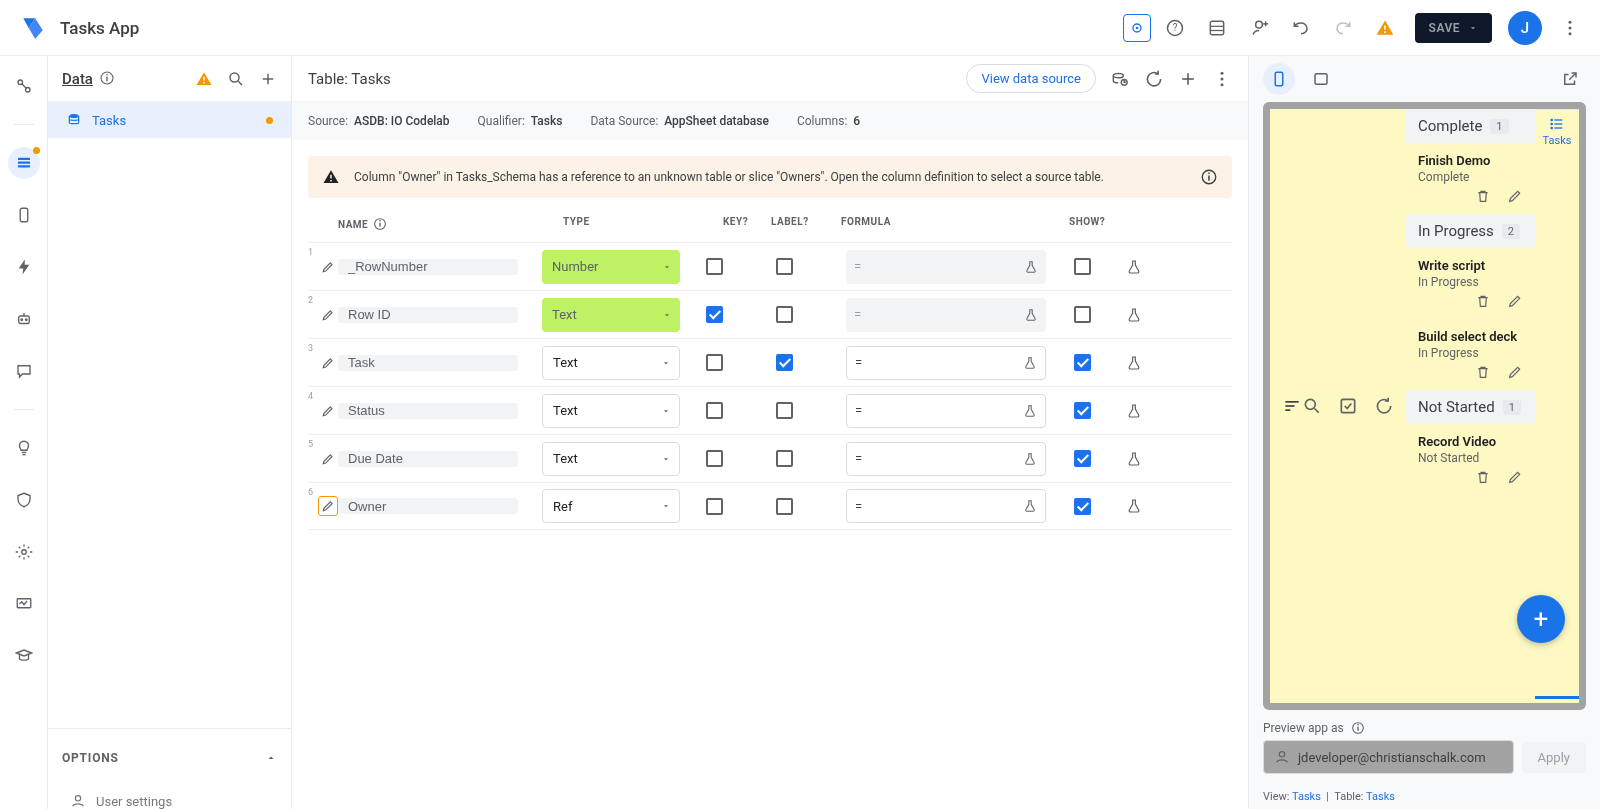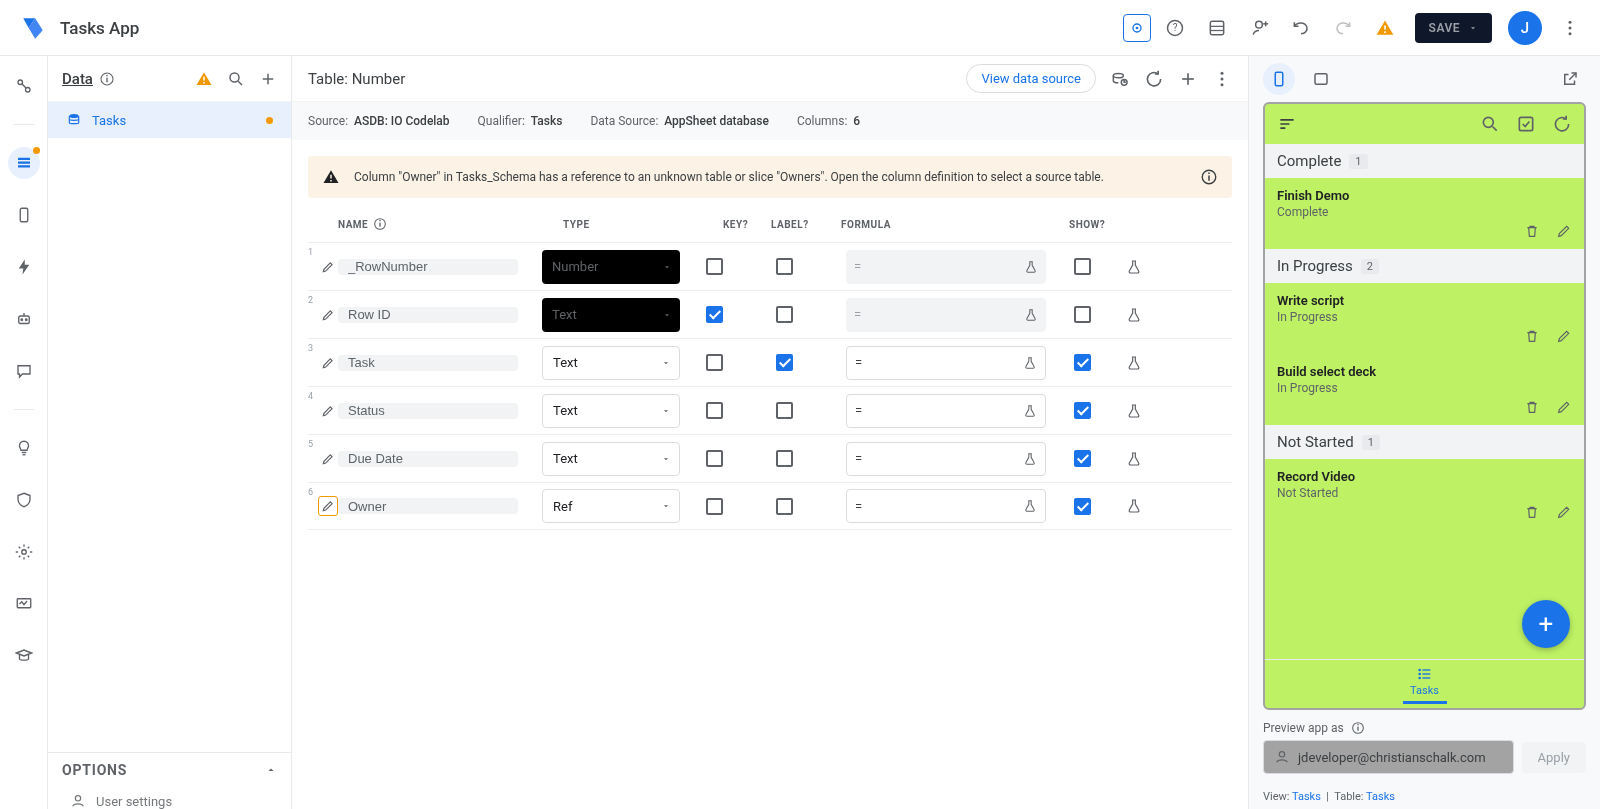--- a/index.html
+++ b/index.html
@@ -22,79 +22,79 @@
 .body { display: flex; height: calc(100vh - 56px); }
 .nav-rail { width: 48px; border-right: 1px solid #e8eaed; display: flex; flex-direction: column; align-items: center; padding-top: 14px; gap: 20px; }
 .nav-item { width: 32px; height: 32px; display: flex; align-items: center; justify-content: center; border-radius: 50%; color: #5f6368; cursor: pointer; position: relative; }
 .nav-item.active { background: #e8f0fe; color: #1a73e8; }
 .nav-item .dot { position: absolute; top: 0; right: 0; width: 7px; height: 7px; background: #f29900; border-radius: 50%; }
 .nav-gap { height: 1px; width: 20px; background: #e8eaed; margin: 2px 0; }
 
 
 .data-panel { width: 244px; border-right: 1px solid #e8eaed; display: flex; flex-direction: column; background:#fff; }
 .data-hdr { display: flex; align-items: center; padding: 0 14px; height: 46px; border-bottom: 1px solid #f1f3f4; }
-.data-hdr-title { font-size: 15px; font-weight: 500; display: flex; align-items: center; gap: 6px; text-decoration: underline; }
+.data-hdr-title { font-size: 15px; font-weight: 500; display: flex; align-items: flex-start; gap: 6px; text-decoration: underline; }
 .data-hdr-actions { margin-left: auto; display: flex; align-items: center; gap: 14px; color: #5f6368; }
 .table-item { display: flex; align-items: center; gap: 10px; padding: 10px 18px; font-size: 13px; background: #e8f0fe; color: #1a73e8; cursor: pointer; }
 .table-item .dot2 { width: 7px; height: 7px; background: #f29900; border-radius: 50%; margin-left: auto; }
 .data-panel-spacer { flex: 1; }
-.options-row { display: flex; align-items: center; justify-content: space-between; padding: 9px 14px; font-size: 14px; font-weight: 700; letter-spacing: 0.8px; color: #5f6368; border-top: 1px solid #e8eaed; cursor: pointer; }
+.options-row { display: flex; align-items: center; justify-content: space-between; padding: 22px 14px; font-size: 12px; font-weight: 700; letter-spacing: 0.8px; color: #5f6368; border-top: 1px solid #e8eaed; cursor: pointer; }
 .user-settings-row { display:flex; align-items:center; gap:10px; padding: 6px 22px 0; font-size:13px; color:#3c4043; opacity:0.7; }
 
 
 .main { flex: 1; display: flex; flex-direction: column; overflow: hidden; }
 .main-hdr { display: flex; align-items: center; height: 46px; padding: 0 16px; border-bottom: 1px solid #f1f3f4; }
 .main-title { font-size: 15px; }
 .main-hdr-actions { margin-left: auto; display: flex; align-items: center; gap: 14px; color: #5f6368; }
 .view-ds-btn { color: #1a73e8; border: 1px solid #dadce0; border-radius: 16px; padding: 6px 14px; font-size: 13px; background: #fff; cursor: pointer; }
 
 .meta-row { display: flex; align-items: center; gap: 28px; padding: 0 16px; height: 38px; background: #f8f9fa; font-size: 12px; color: #5f6368; }
 .meta-row b { color: #3c4043; font-weight: 500; }
 
 .alert { margin: 16px 16px 8px; background: #fdf2e6; border-radius: 4px; padding: 12px 14px; display: flex; align-items: center; gap: 14px; font-size: 12px; color: #3c4043; }
 .alert .info-right { margin-left: auto; }
 
 
 .cols { padding: 0 16px; }
-.cols-hdr { display: flex; align-items: center; padding: 10px 0 10px 30px; font-size: 10px; font-weight: 700; letter-spacing: 0.5px; color: #5f6368; }
+.cols-hdr { display: flex; align-items: flex-start; padding: 10px 0 10px 30px; font-size: 10px; font-weight: 700; letter-spacing: 0.5px; color: #5f6368; }
 .ch-name { width: 225px; display:flex; align-items:center; gap:4px; }
 .ch-type { width: 160px; }
 .ch-key { width: 48px; }
 .ch-label { width: 70px; }
 .ch-formula { width: 228px; }
 .ch-show { width: 60px; }
 
 .col-row { display: flex; align-items: center; height: 48px; border-top: 1px solid #eceef1; position: relative; padding-left: 30px; }
 .col-row:last-child { border-bottom: 1px solid #eceef1; }
 .row-num { position: absolute; left: 0; top: 4px; font-size: 9px; color: #9aa0a6; }
 .edit-ic { position: absolute; left: 10px; color: #5f6368; cursor: pointer; width: 20px; height: 20px; display: flex; align-items: center; justify-content: center; }
 .edit-ic.highlight { border: 1.5px solid #f29900; border-radius: 3px; padding: 2px; }
 .fld { background: #f1f3f4; border: none; height: 16px; border-radius: 4px; padding: 0 10px; font-size: 13px; color: #5f6368; width: 180px; }
 .fld.name { width: 180px; margin-right: 24px; }
-.sel { background: #000000; width: 138px; height: 34px; border-radius: 4px; display: flex; align-items: center; justify-content: space-between; padding: 0 8px 0 10px; font-size: 13px; color: #5f6368; cursor: pointer; margin-right: 26px; }
+.sel { background: #bef264; width: 138px; height: 34px; border-radius: 4px; display: flex; align-items: center; justify-content: space-between; padding: 0 8px 0 10px; font-size: 13px; color: #5f6368; cursor: pointer; margin-right: 26px; }
 .sel.editable { color: #202124; background: #fff; border: 1px solid #dadce0; }
 .chk { width: 17px; height: 17px; border: 2px solid #5f6368; border-radius: 2px; cursor: pointer; position: relative; }
 .chk.on { background: #1a73e8; border-color: #1a73e8; }
 .chk.on::after { content: ''; position: absolute; left: 4px; top: 0px; width: 4px; height: 9px; border: solid #fff; border-width: 0 2px 2px 0; transform: rotate(45deg); }
 .cell-key { width: 70px; display:flex; }
 .cell-label { width: 70px; display:flex; }
 .formula-box { width: 200px; height: 34px; background: #f1f3f4; border-radius: 4px; display: flex; align-items: center; justify-content: space-between; padding: 0 8px; color: #9aa0a6; margin-right: 28px; }
 .formula-box.editable { background: #fff; border: 1px solid #dadce0; color: #3c4043; }
 .flask { color: #5f6368; }
 .cell-show { width: 40px; display:flex; }
 .flask-after { margin-left: 12px; }
 
 
 .preview { width: 352px; border-left: 1px solid #e8eaed; display: flex; flex-direction: column; background: #f8f9fa; }
 .preview-bar { display: flex; align-items: center; height: 46px; padding: 0 14px; gap: 10px; }
 .dev-btn { width: 32px; height: 32px; display: flex; align-items:center; justify-content:center; border-radius: 50%; color: #5f6368; cursor: pointer; }
 .dev-btn.active { background: #e8f0fe; color: #1a73e8; }
 .preview-bar-spacer { flex: 1; }
 
-.phone { margin: 0 14px; background: #bef264; border-radius: 6px; border: 2px solid #a3a3a3; flex: 1; display: flex; flex-direction: column; overflow: hidden; position: relative; }
+.phone { margin: 0 14px; background: #fef9c3; border-radius: 6px; border: 7px solid #a3a3a3; flex: 1; display: flex; flex-direction: row; overflow: hidden; position: relative; }
 .phone-hdr { display: flex; align-items: center; justify-content: space-between; padding: 10px 12px; }
 .phone-hdr-r { display: flex; gap: 16px; color: #5f6368; }
 .group-hdr { background: #f1f3f4; padding: 8px 12px; display: flex; align-items: center; gap: 8px; font-size: 15px; color: #3c4043; }
 .badge { background: #e8eaed; font-size: 11px; padding: 1px 6px; border-radius: 3px; color: #5f6368; }
 .task-card { padding: 10px 12px 6px; }
 .task-title { font-size: 13px; font-weight: 600; color: #202124; }
 .task-sub { font-size: 12px; color: #5f6368; margin-top: 2px; }
 .task-actions { display: flex; justify-content: flex-end; gap: 16px; color: #5f6368; padding: 4px 0; }
 .fab { position: absolute; right: 14px; bottom: 60px; width: 48px; height: 48px; border-radius: 50%; background: #1a73e8; color: #fff; display: flex; align-items: center; justify-content: center; font-size: 26px; box-shadow: 0 2px 6px rgba(0,0,0,0.25); cursor: pointer; }
 .phone-tabs { border-top: 1px solid #e8eaed; padding: 6px 0 4px; display: flex; justify-content: center; }
@@ -307,21 +307,21 @@
       <svg class="ic" viewBox="0 0 24 24" fill="none" stroke="currentColor" stroke-width="1.8">
           <circle cx="12" cy="8" r="4"></circle>
           <path d="M4 20c2-5 14-5 16 0"></path>
         </svg>
       <span>User settings</span>
     </div>
   </div>
 
   <div class="main">
     <div class="main-hdr">
-      <div class="main-title">Table: Number</div>
+      <div class="main-title">Table: Tasks</div>
       <div class="main-hdr-actions">
         <div class="view-ds-btn">View data source</div>
         <svg class="ic20" viewBox="0 0 24 24" fill="none" stroke="currentColor" stroke-width="1.8">
             <ellipse cx="10" cy="8" rx="6" ry="2.5"></ellipse>
             <path d="M4 8v6c0 1.4 2.7 2.5 6 2.5"></path>
             <circle cx="17" cy="16" r="3.5"></circle>
             <path d="M17 13v3h2"></path>
           </svg>
         <svg class="ic20" viewBox="0 0 24 24" fill="none" stroke="currentColor" stroke-width="2">
             <path d="M20 12 A8 8 0 1 1 17 6"></path>

